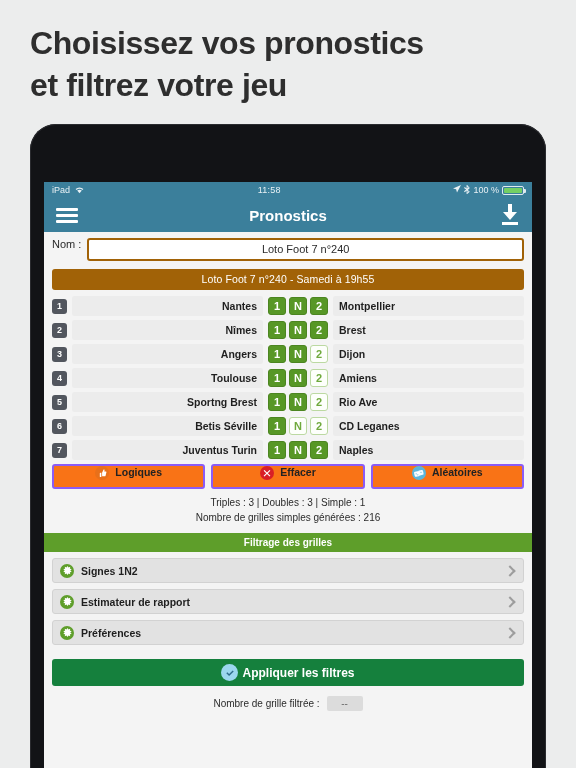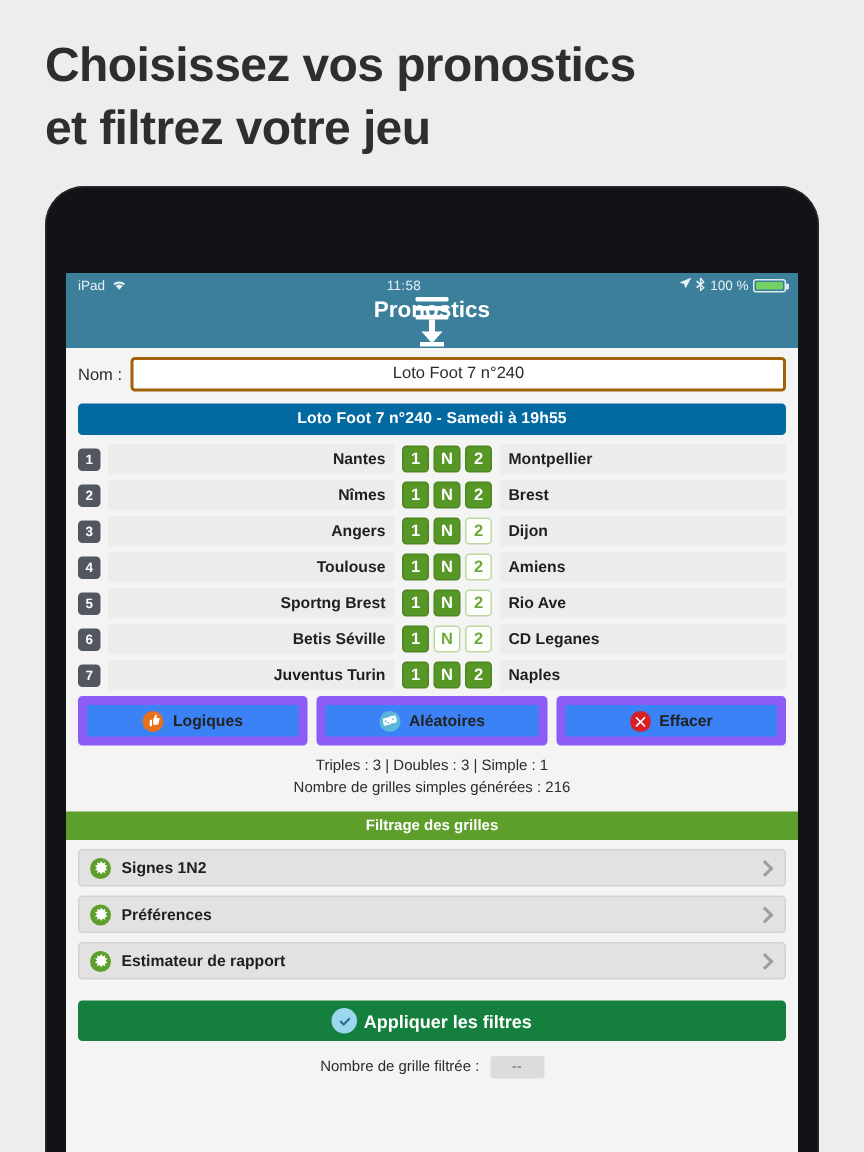--- a/index.html
+++ b/index.html
@@ -53,50 +53,49 @@
   .batt::after{
     content:"";position:absolute;right:-3px;top:2px;
     width:2px;height:4px;background:#dfeaef;border-radius:0 1px 1px 0;
   }
   .batt i{display:block;height:100%;background:#74d064;border-radius:1px;}
   
   .navbar{
     height:34px;background:#3b7f9b;
     display:flex;align-items:center;justify-content:space-between;
     padding:0 12px;
-    flex-direction:column;
   }
   .hamburger{width:22px;display:flex;flex-direction:column;gap:3px;cursor:pointer;}
   .hamburger span{display:block;height:3px;background:#fff;border-radius:1px;}
   .nav-title{
     position:absolute;left:0;right:0;text-align:center;
     color:#fff;font-size:15px;font-weight:bold;pointer-events:none;
   }
   .navbar{position:relative;}
   .dl-ico{width:20px;height:22px;position:relative;cursor:pointer;}
   .dl-ico .stem{position:absolute;left:8px;top:0;width:4px;height:10px;background:#fff;}
   .dl-ico .head{
     position:absolute;left:3px;top:8px;width:0;height:0;
     border-left:7px solid transparent;border-right:7px solid transparent;
     border-top:8px solid #fff;
   }
   .dl-ico .bar{position:absolute;left:2px;bottom:1px;width:16px;height:3px;background:#fff;}
   
   .content{background:#f4f4f4;height:552px;position:relative;}
-  .namerow{display:flex;align-items:center;padding:6px 8px 4px 8px;gap:6px;}
+  .namerow{display:flex;align-items:flex-start;padding:6px 8px 4px 8px;gap:6px;}
   .namelbl{font-size:11px;color:#2a2a2a;white-space:nowrap;}
   .nameinput{
     flex:1;height:19px;background:#fff;border:2px solid #a16207;border-radius:3px;
     font-size:11px;color:#2b2b2b;text-align:center;line-height:19px;
     font-family:"Liberation Sans",sans-serif;
   }
   .gridhdr{
     margin:4px 8px 6px 8px;height:21px;line-height:21px;
-    background:#0369a1;color:#fff;border-radius:3px;
-    text-align:center;font-size:10.5px;font-weight:bold;letter-spacing:.1px;
+    background:#a16207;color:#fff;border-radius:3px;
+    text-align:center;font-size:10.5px;font-weight:normal;letter-spacing:.1px;
   }
   
   .match{
     display:flex;align-items:center;
     height:20px;margin:0 8px 4px 8px;gap:5px;
   }
   .mnum{
     width:15px;height:15px;flex:none;background:#52565e;color:#fff;
     border-radius:3px;font-size:9px;font-weight:bold;
     display:flex;align-items:center;justify-content:center;
@@ -117,22 +116,22 @@
   .sg.on{background:#579726;color:#fff;border:1px solid #4c8521;}
   .sg.off{background:#fdfffb;color:#6fa93c;border:1px solid #bcd9a2;}
   .maway{
     flex:1;background:#ececec;height:20px;border-radius:2px;
     display:flex;align-items:center;padding-left:6px;box-sizing:border-box;
     font-size:10.5px;font-weight:bold;color:#1f1f1f;
   }
   
   .actions{display:flex;gap:6px;margin:3px 8px 0 8px;}
   .abtn{
-    flex:1;height:21px;background:#3b82f6;border:6px solid #8b5cf6;border-radius:3px;
-    display:flex;align-items:center;justify-content:center;gap:6px;
+    flex:1;height:21px;background:#f97316;border:2px solid #8b5cf6;border-radius:3px;
+    display:flex;align-items:flex-start;justify-content:center;gap:6px;
     font-size:10.5px;font-weight:bold;color:#222;cursor:pointer;
   }
   .cico{width:14px;height:14px;border-radius:50%;display:flex;align-items:center;justify-content:center;
         color:#fff;font-size:9px;font-weight:bold;flex:none;}
   .cico.orange{background:#e8701a;}
   .cico.blue{background:#5bb6db;}
   .cico.red{background:#d81f26;}
   .stats{
     text-align:center;font-size:10px;color:#2b2b2b;
     margin-top:7px;line-height:1.45;
@@ -316,41 +315,41 @@
       </div>
 
       <div class="actions">
         <div class="abtn">
           <span class="cico orange">
             <svg width="9" height="9" viewBox="0 0 10 10">
                 <path d="M2.6 4.2h1.1V9H2.6A.6.6 0 012 8.4V4.8c0-.3.3-.6.6-.6zm1.9 0l1.6-3.4c.2-.5.9-.5 1.1 0 .1.2.1.4.1.6l-.3 1.5h1.6c.5 0 .9.5.7 1l-.9 3.5c-.1.4-.4.6-.8.6h-3z" fill="#fff"></path>
               </svg>
           </span>
           <span>Logiques</span>
+        </div>
+        <div class="abtn">
+          <span class="cico red">
+            <svg width="8" height="8" viewBox="0 0 10 10">
+                <path d="M1.8 1.1L5 4.3l3.2-3.2 1 1L6 5.3l3.2 3.2-1 1L5 6.3 1.8 9.5l-1-1L4 5.3.8 2.1z" fill="#fff"></path>
+              </svg>
+          </span>
+          <span>Effacer</span>
         </div>
         <div class="abtn">
           <span class="cico blue">
             <svg width="10" height="9" viewBox="0 0 12 10">
                 <rect x="0.4" y="2.6" width="6" height="6" rx="1.4" transform="rotate(-12 3.4 5.6)" fill="#fff"></rect>
                 <rect x="5.2" y="1" width="6" height="6" rx="1.4" transform="rotate(-12 8.2 4)" fill="#fff" opacity=".95"></rect>
                 <circle cx="2.6" cy="5.4" r=".7" fill="#5bb6db"></circle>
                 <circle cx="4.6" cy="6.6" r=".7" fill="#5bb6db"></circle>
                 <circle cx="8.4" cy="3.6" r=".7" fill="#5bb6db"></circle>
               </svg>
           </span>
           <span>Aléatoires</span>
         </div>
-        <div class="abtn">
-          <span class="cico red">
-            <svg width="8" height="8" viewBox="0 0 10 10">
-                <path d="M1.8 1.1L5 4.3l3.2-3.2 1 1L6 5.3l3.2 3.2-1 1L5 6.3 1.8 9.5l-1-1L4 5.3.8 2.1z" fill="#fff"></path>
-              </svg>
-          </span>
-          <span>Effacer</span>
-        </div>
       </div>
 
       <div class="stats">
         <div>Triples : 3 | Doubles : 3 | Simple : 1</div>
         <div>Nombre de grilles simples générées : 216</div>
       </div>
 
       <div class="filterhdr">Filtrage des grilles</div>
 
       <div class="frow">
@@ -362,31 +361,31 @@
         <span class="flbl">Signes 1N2</span>
         <span class="chev"></span>
       </div>
 
       <div class="frow">
         <span class="fico">
           <svg width="9" height="9" viewBox="0 0 10 10">
               <path d="M5 0l1.1 1.8L8.1.9 7.6 3l2.1.4-1.6 1.6 1.6 1.6L7.6 7l.5 2.1-2-.9L5 10 3.9 8.2l-2 .9L2.4 7 .3 6.6l1.6-1.6L.3 3.4 2.4 3 1.9.9l2 .9z" fill="#fff"></path>
             </svg>
         </span>
-        <span class="flbl">Préférences</span>
+        <span class="flbl">Estimateur de rapport</span>
         <span class="chev"></span>
       </div>
 
       <div class="frow">
         <span class="fico">
           <svg width="9" height="9" viewBox="0 0 10 10">
               <path d="M5 0l1.1 1.8L8.1.9 7.6 3l2.1.4-1.6 1.6 1.6 1.6L7.6 7l.5 2.1-2-.9L5 10 3.9 8.2l-2 .9L2.4 7 .3 6.6l1.6-1.6L.3 3.4 2.4 3 1.9.9l2 .9z" fill="#fff"></path>
             </svg>
         </span>
-        <span class="flbl">Estimateur de rapport</span>
+        <span class="flbl">Préférences</span>
         <span class="chev"></span>
       </div>
 
       <div class="applybtn">
         <span class="cico">
           <svg width="10" height="10" viewBox="0 0 10 10">
               <path d="M1.3 5.2l1-1 1.8 1.8 3.6-3.6 1 1-4.6 4.6z" fill="#2f6d8c"></path>
             </svg>
         </span>
         <span class="applylbl">Appliquer les filtres</span>

